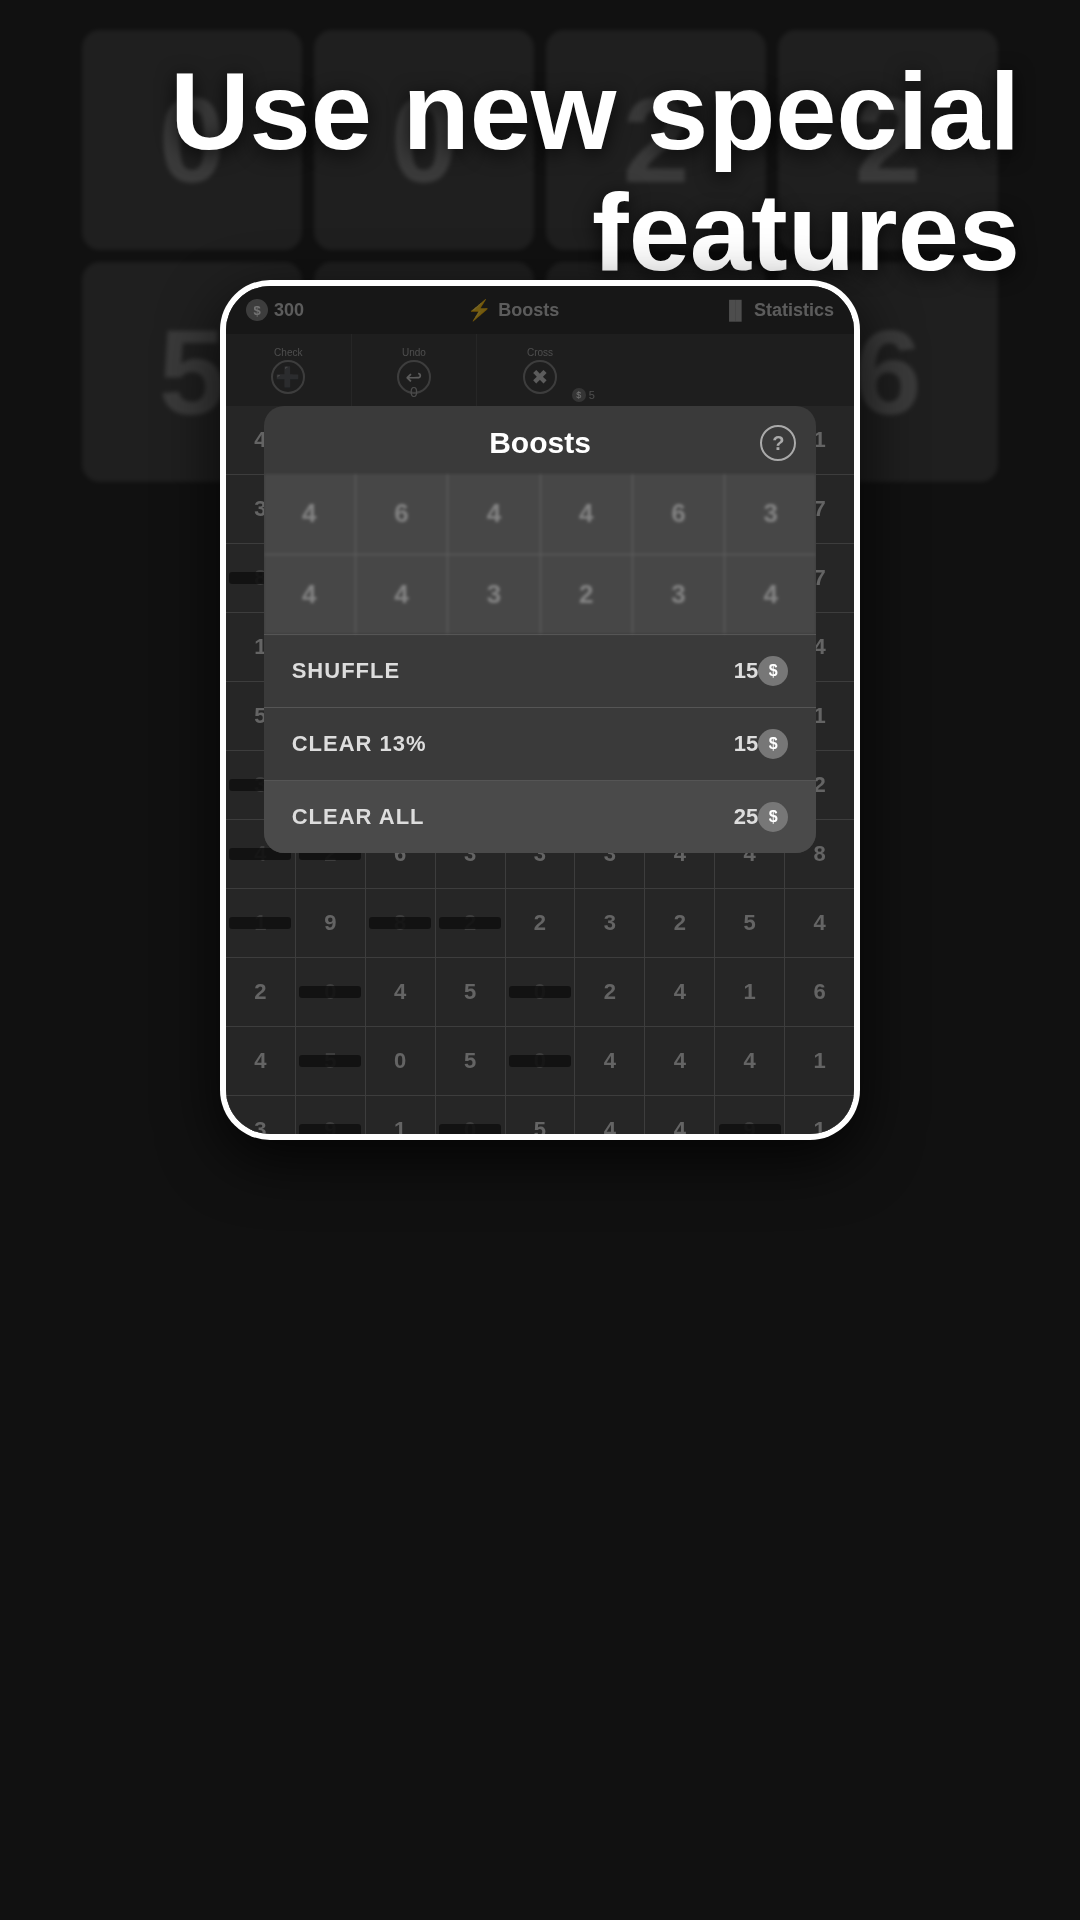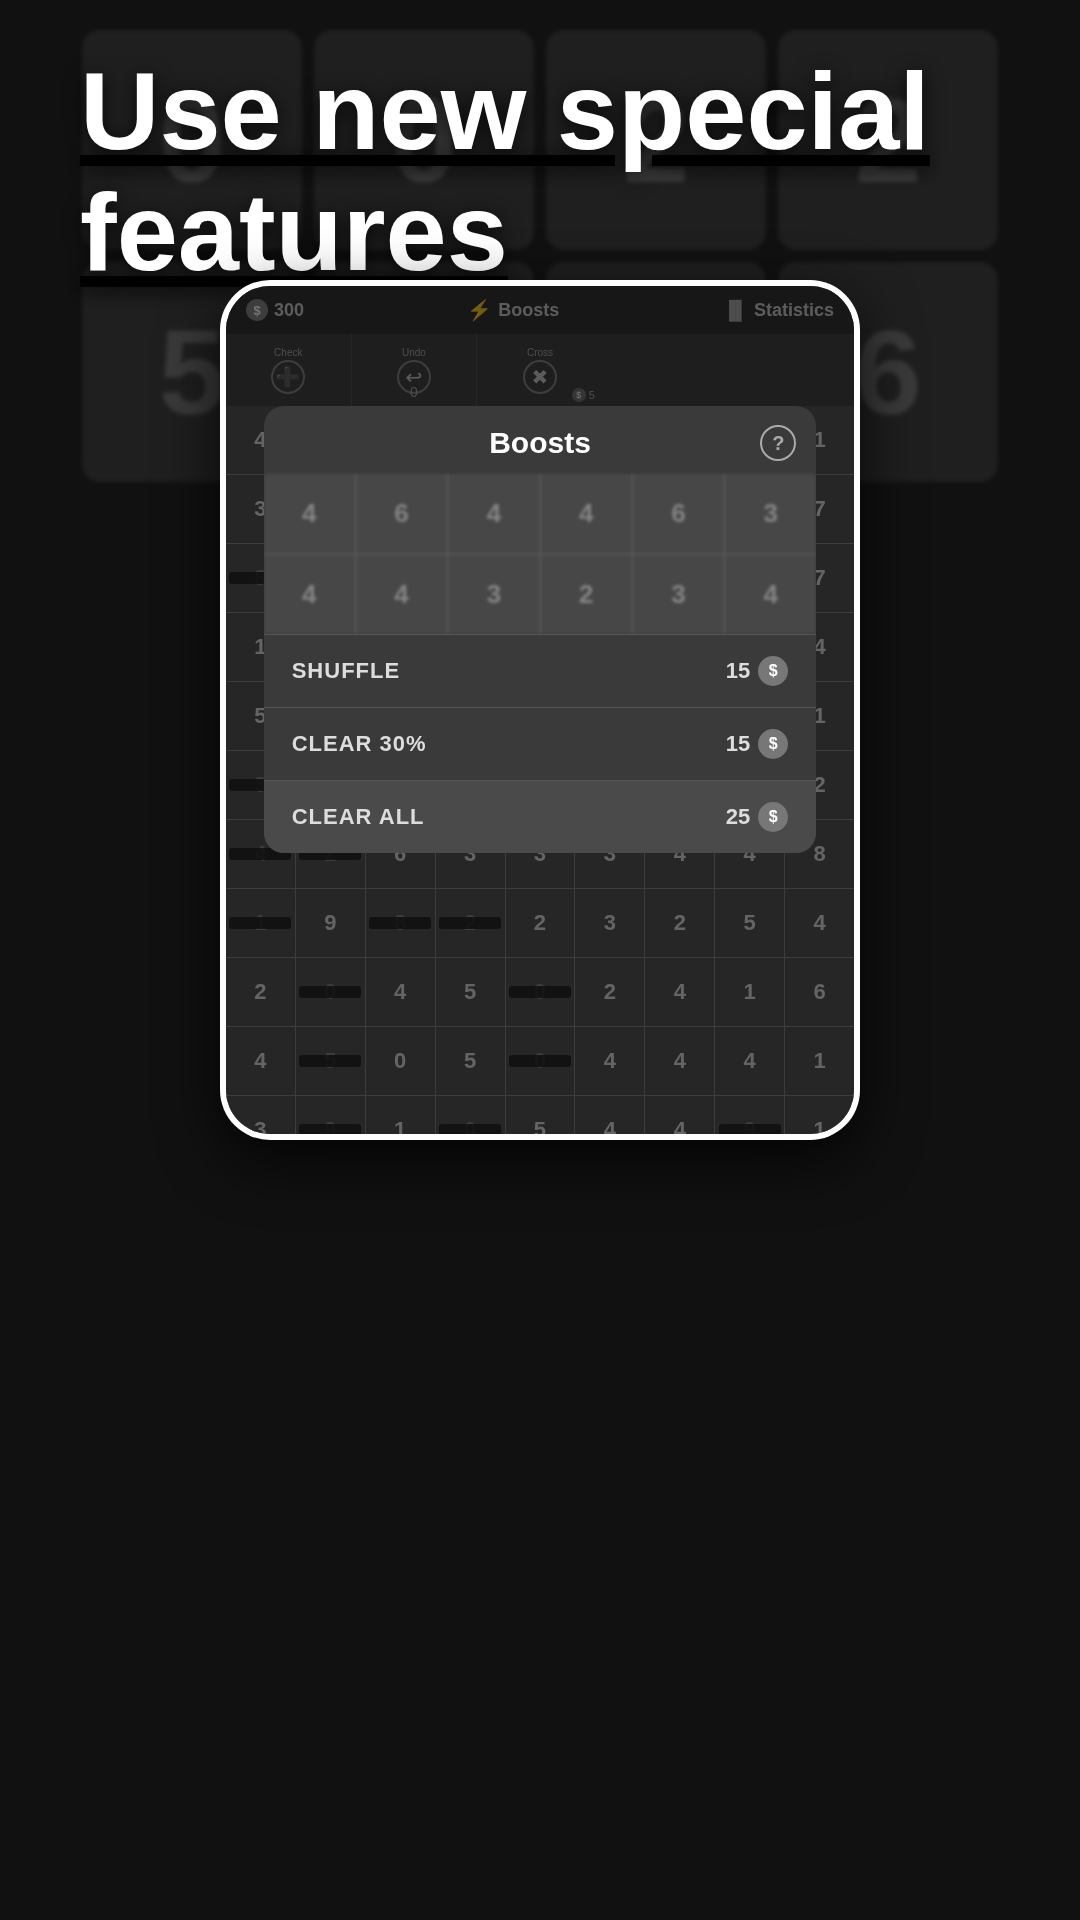--- a/index.html
+++ b/index.html
@@ -53,24 +53,23 @@
       font-weight: 900;
       color: #888;
       filter: blur(2px);
     }
 
     
     .hero-text {
       position: absolute;
       top: 50px;
       left: 0; right: 0;
-      text-align: left;
+      text-align: right;
       z-index: 10;
-      padding: 0 80px;
-      text-decoration: underline;
+      padding: 0 60px;
     }
 
     .hero-title {
       font-size: 110px;
       font-weight: 900;
       color: #ffffff;
       line-height: 1.1;
       text-shadow: 0 4px 20px rgba(0,0,0,0.8);
     }
 
@@ -344,21 +343,20 @@
     .boost-name {
       font-size: 22px;
       font-weight: 700;
       color: #ddd;
       letter-spacing: 1px;
     }
 
     .boost-price {
       display: flex;
       align-items: center;
-      gap: 8px;
       font-size: 22px;
       font-weight: 700;
       color: #ddd;
     }
 
     .price-coin {
       width: 30px;
       height: 30px;
       background: #777;
       border-radius: 50%;
@@ -569,21 +567,21 @@
 
         <div class="boost-row">
           <span class="boost-name">SHUFFLE</span>
           <div class="boost-price">
             <span>15</span>
             <div class="price-coin">$</div>
           </div>
         </div>
 
         <div class="boost-row">
-          <span class="boost-name">CLEAR 30%</span>
+          <span class="boost-name">CLEAR 13%</span>
           <div class="boost-price">
             <span>15</span>
             <div class="price-coin">$</div>
           </div>
         </div>
 
         <div class="boost-row">
           <span class="boost-name">CLEAR ALL</span>
           <div class="boost-price">
             <span>25</span>

